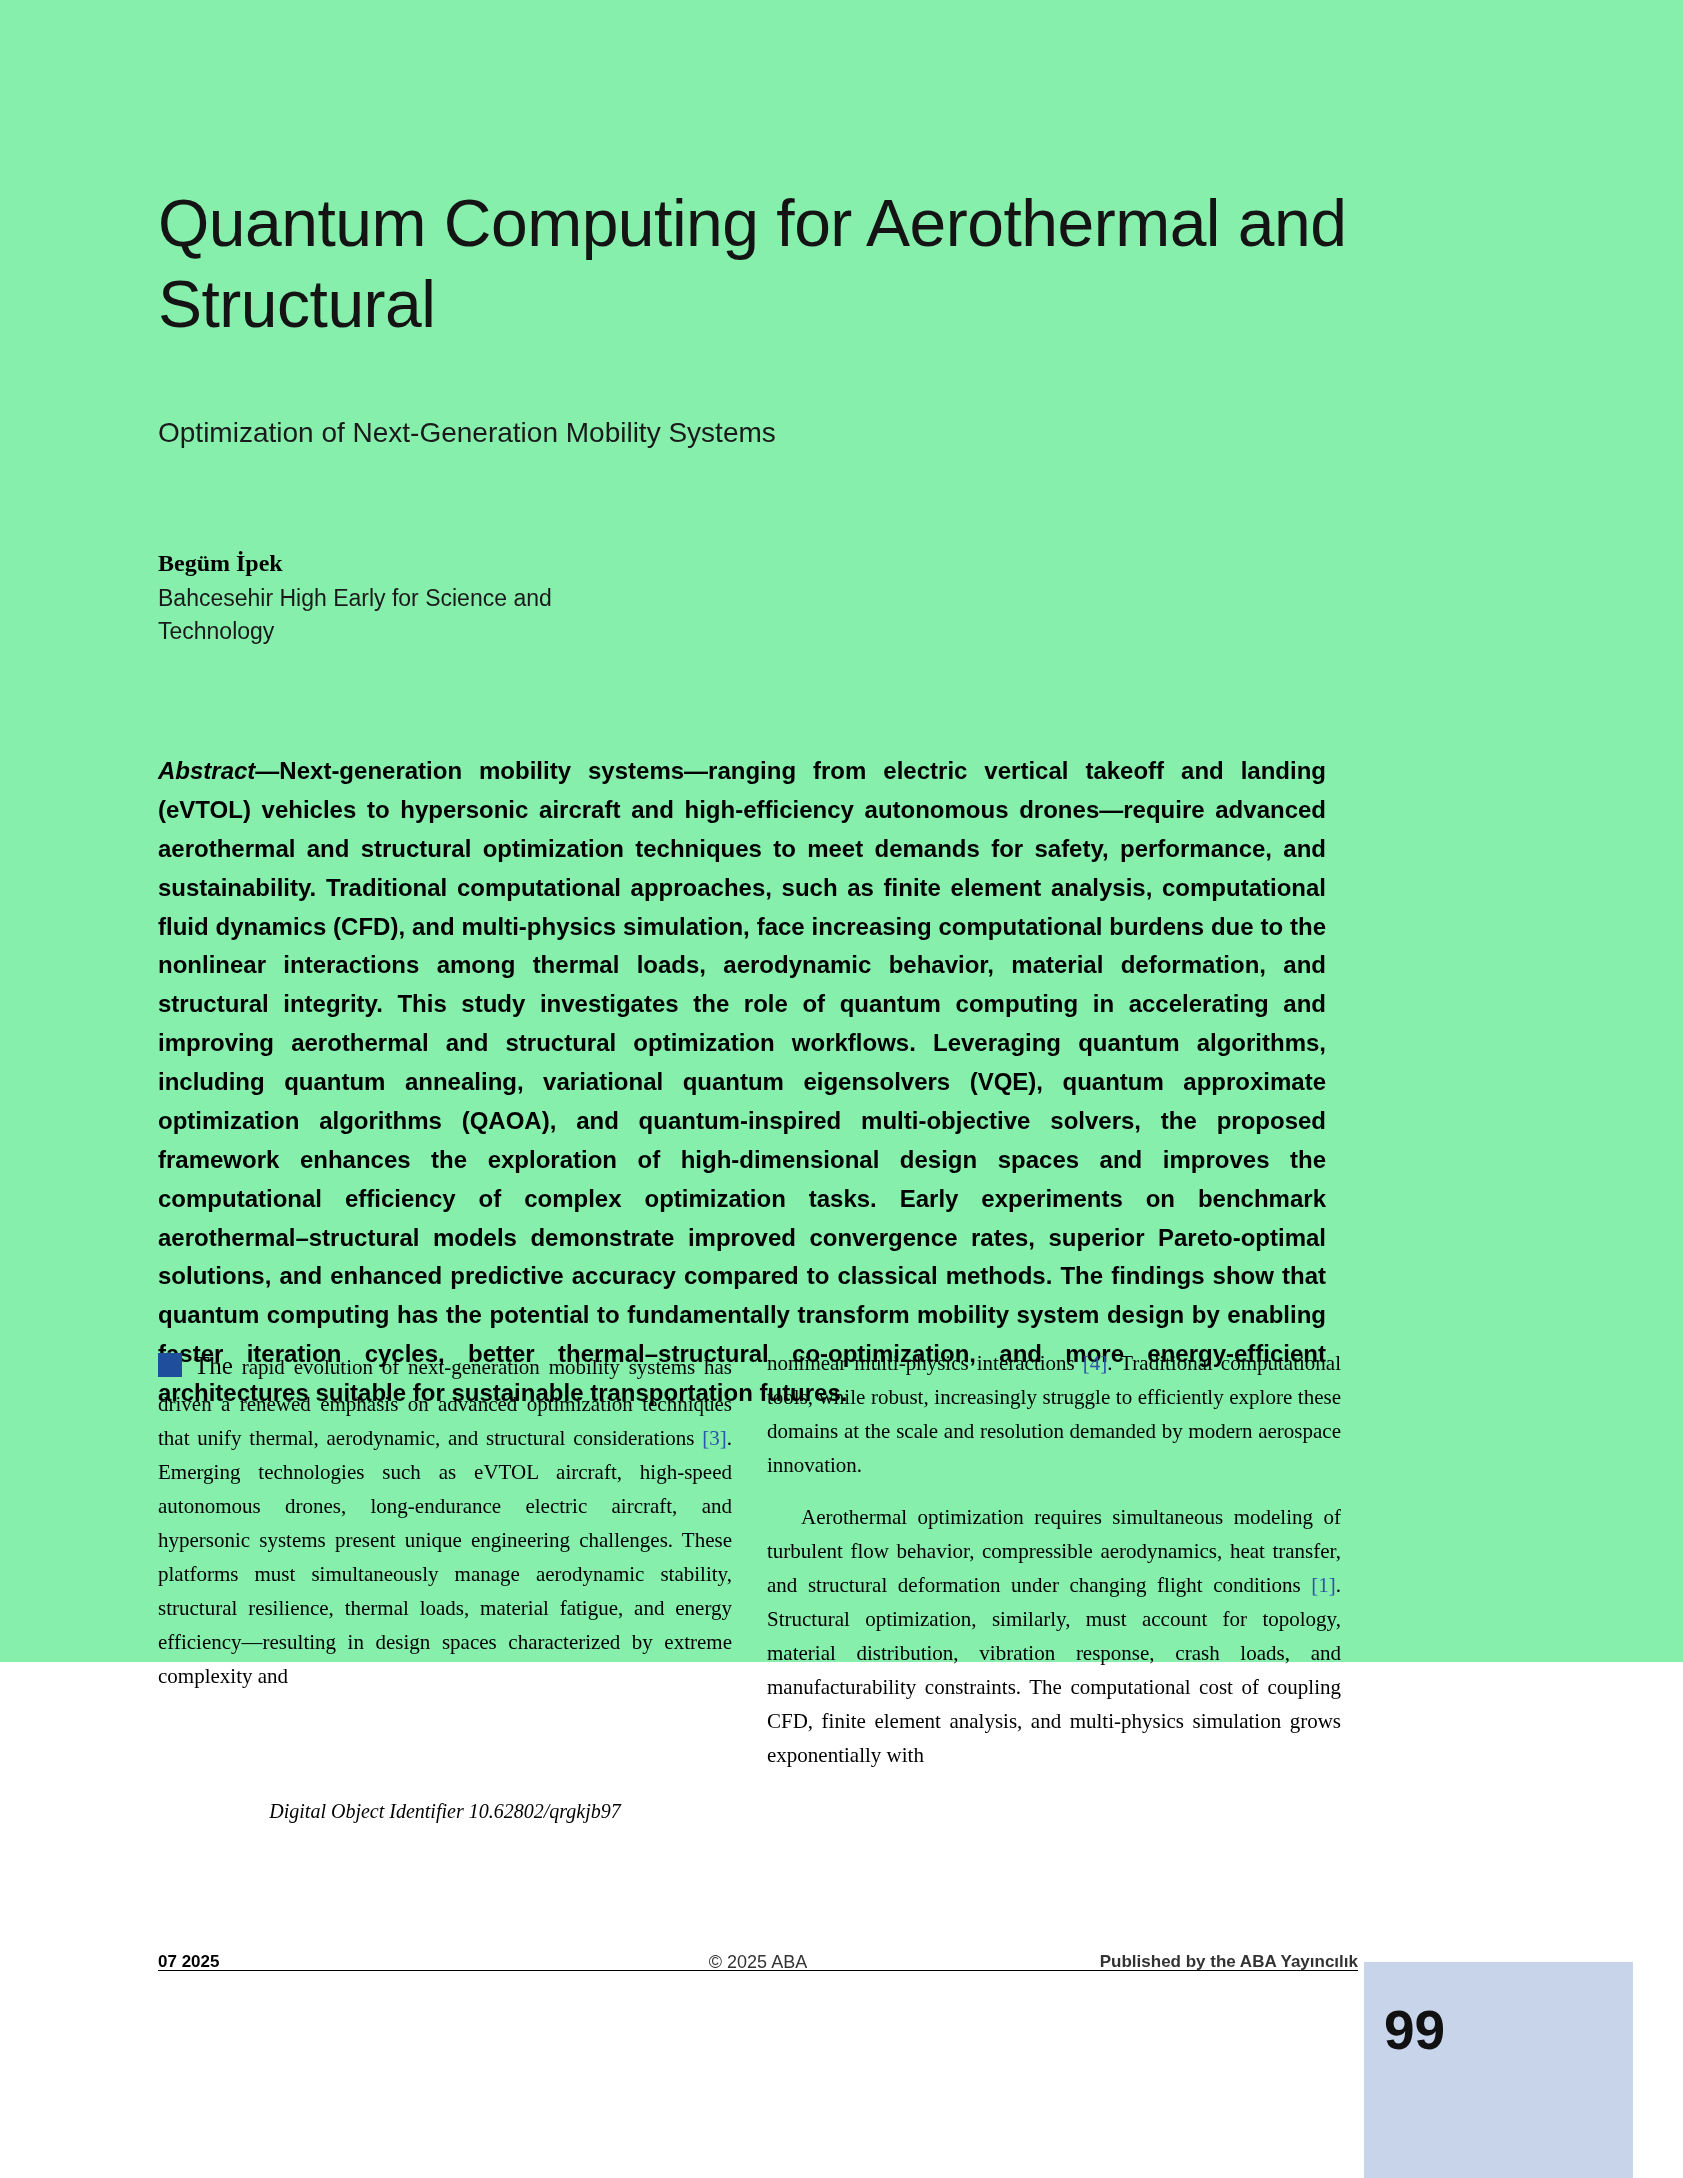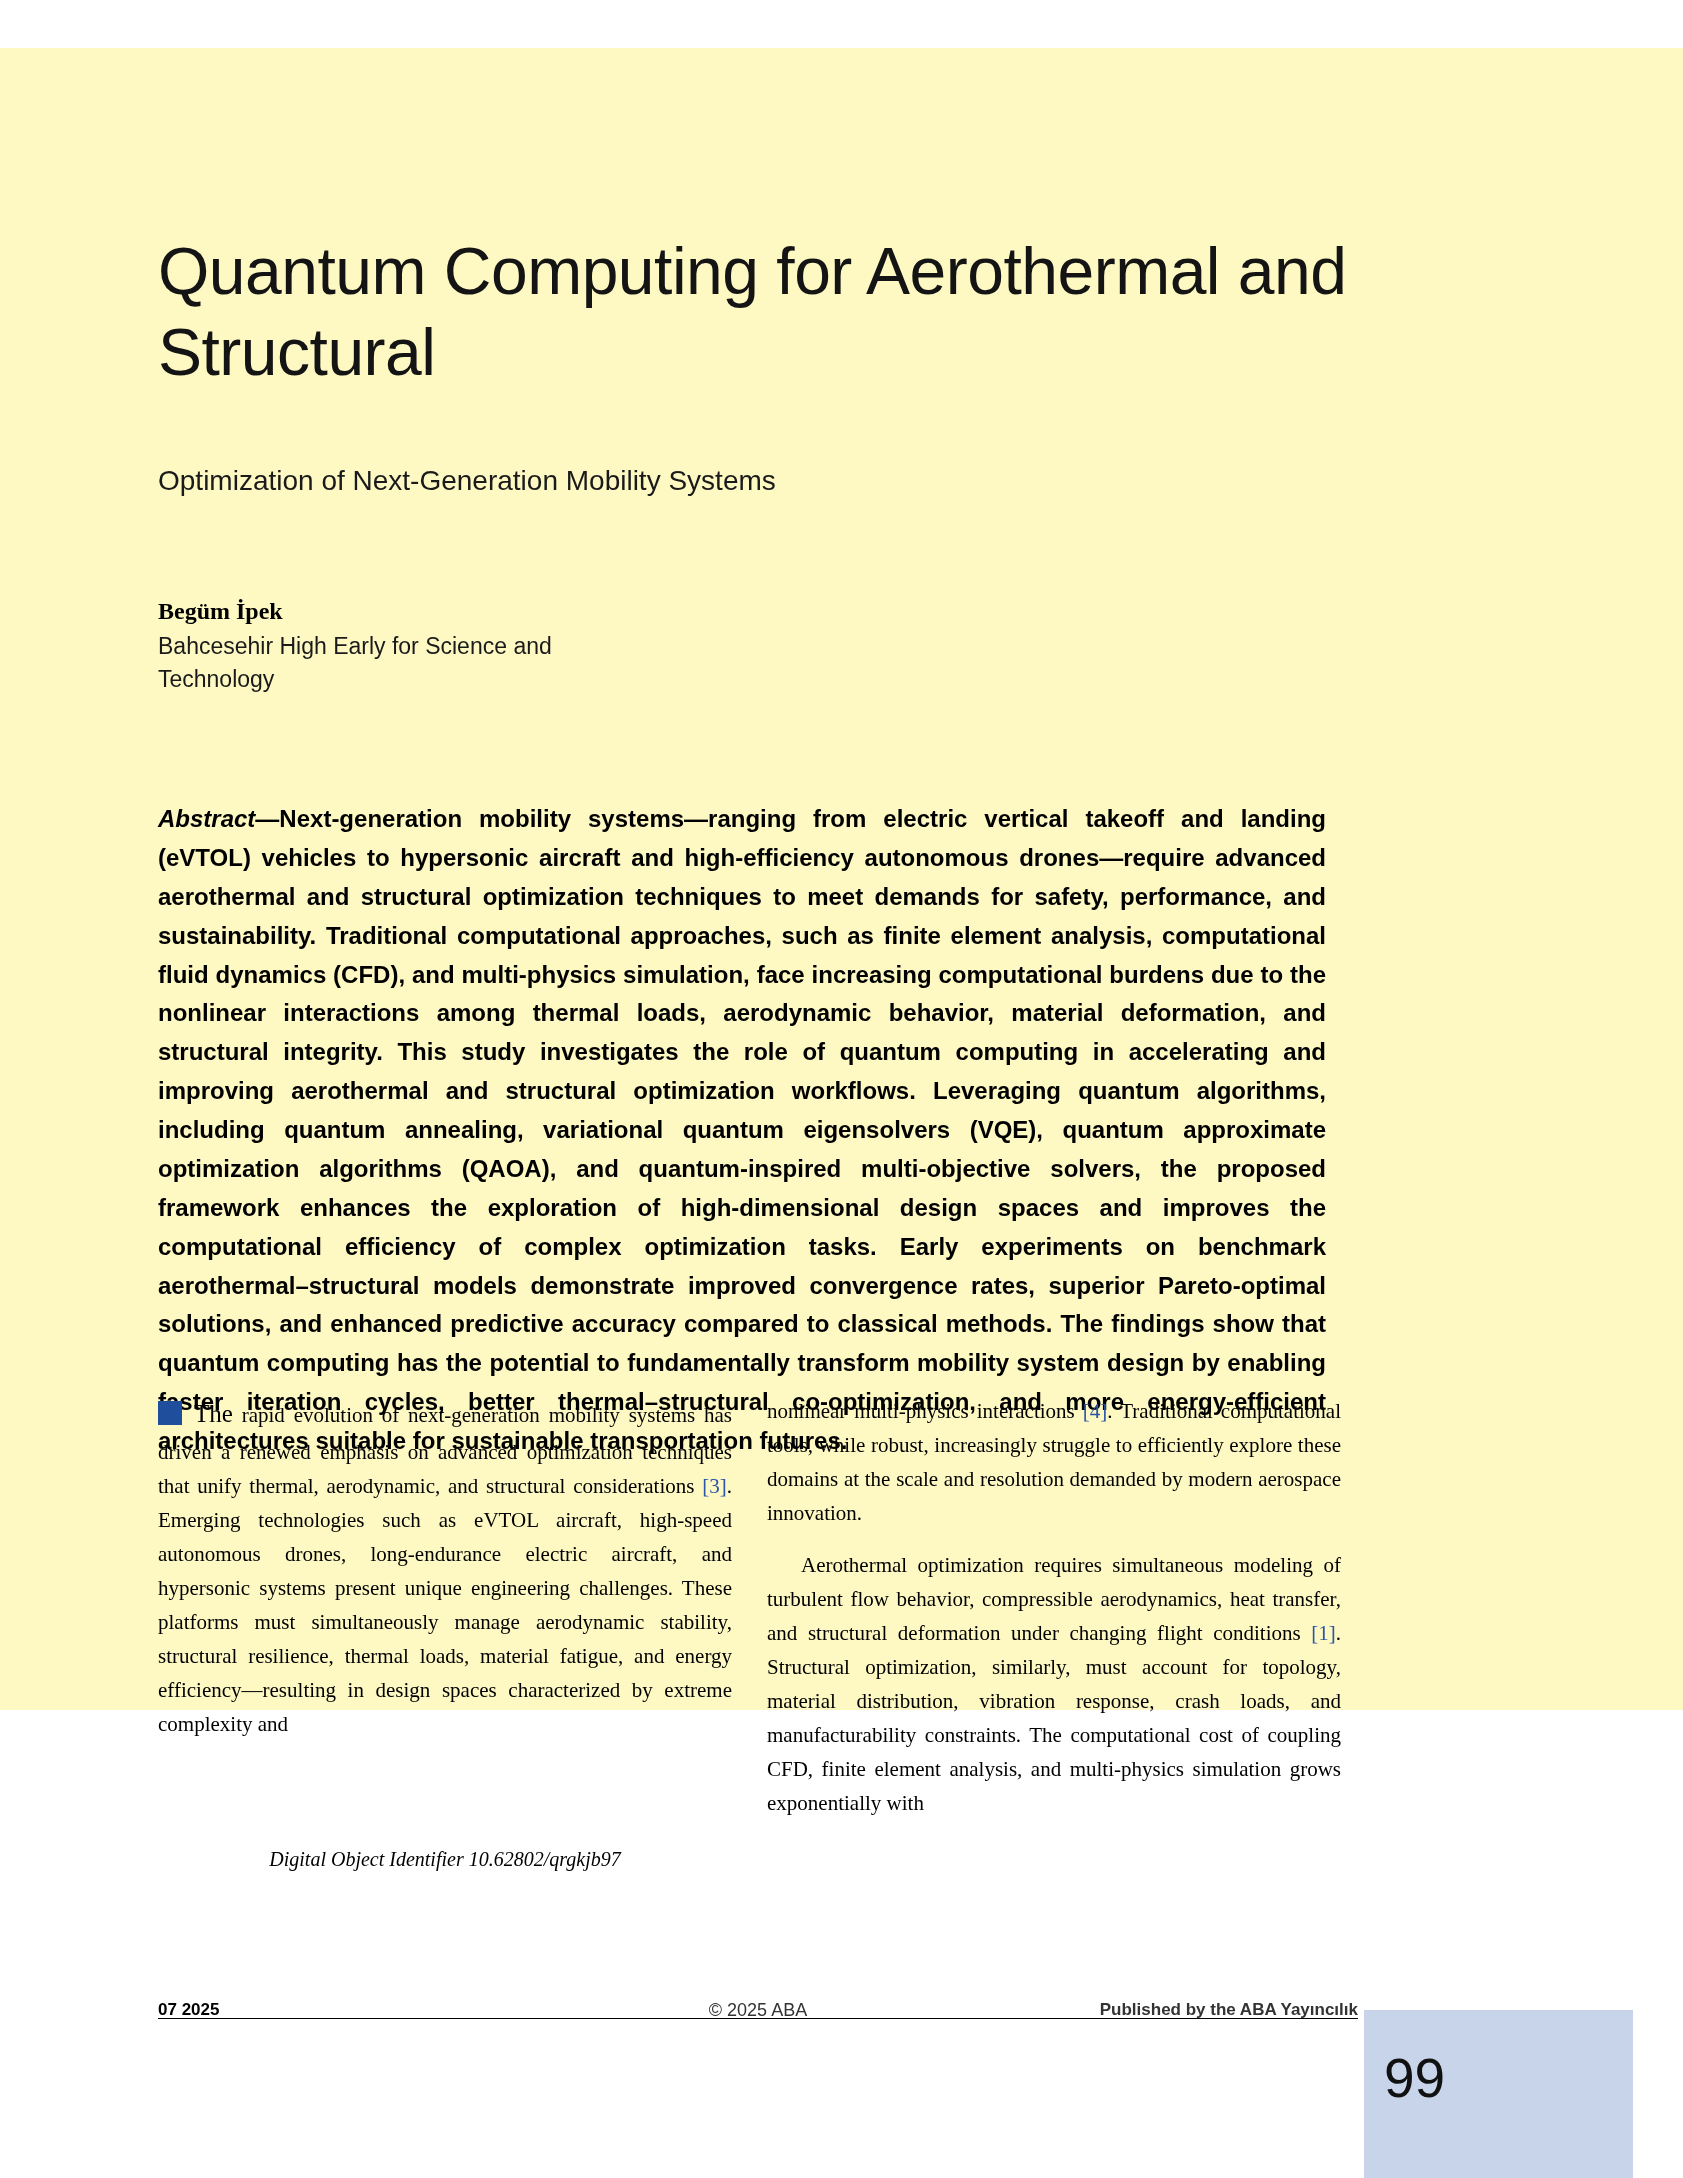--- a/index.html
+++ b/index.html
@@ -14,22 +14,21 @@
     font-family: "Liberation Sans", sans-serif;
     color: #000000;
     overflow: hidden;
   }
 
   .page {
     position: absolute;
     left: 0; top: 0;
     width: 1683px;
     height: 1662px;
-    background: #fef9c3;
-    margin-top: 48px;
+    background: #86efac;
   }
 
   
   .title {
     position: absolute;
     left: 158px;
     top: 139px;
     width: 1277px;
     font-size: 66px;
     line-height: 1.22;
@@ -176,21 +175,21 @@
     width: 269px;
     height: 216px;
     background: #c8d4ea;
   }
   .page-number {
     position: absolute;
     left: 1384px;
     top: 1998px;
     font-size: 55px;
     color: #111;
-    font-weight: 400;
+    font-weight: 700;
   }
 </style>
 </head>
 <body>
 
 <div class="page">
 
   <h1 class="title">Quantum Computing for Aerothermal and Structural</h1>
 
   <div class="subtitle">Optimization of Next-Generation Mobility Systems</div>

